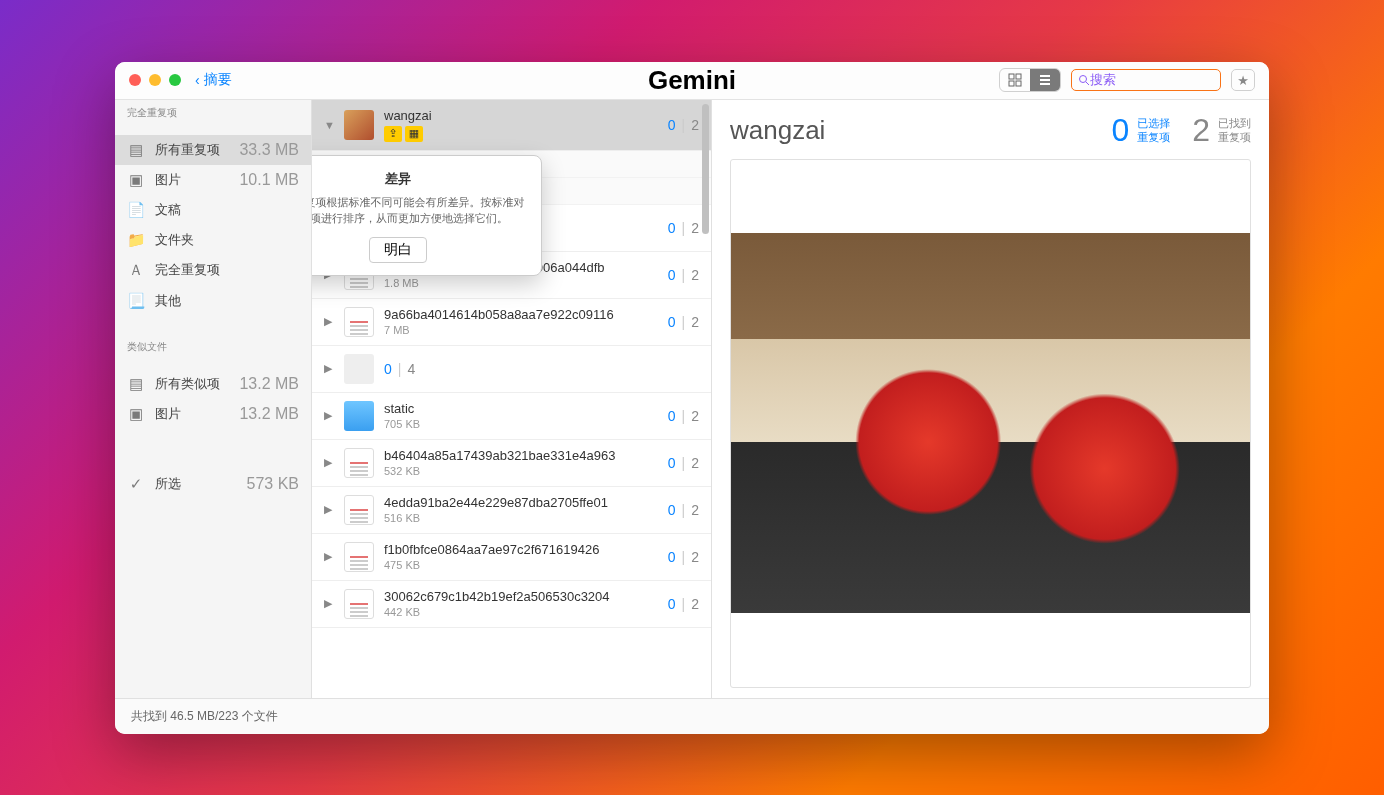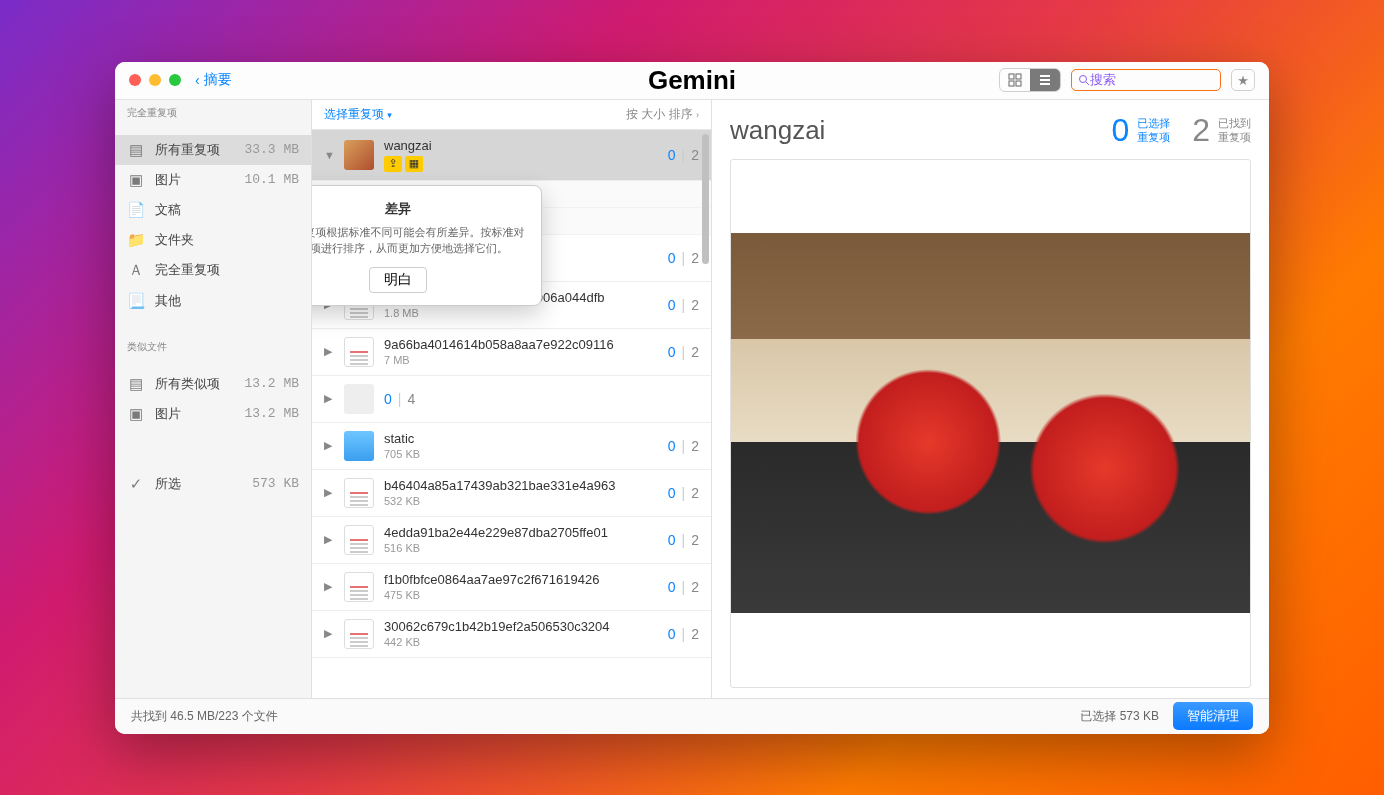--- a/index.html
+++ b/index.html
@@ -34,21 +34,21 @@
 .seg div { width:30px; height:22px; display:flex; align-items:center; justify-content:center; color:#666; }
 .seg div.active { background:#7a7a7a; color:#fff; }
 .search { width:150px; height:22px; border:1px solid #f97316; border-radius:5px; display:flex; align-items:center; padding:0 6px; color:#8b5cf6; }
 .star-btn { width:24px; height:22px; border:1px solid #d0d0d0; border-radius:5px; display:flex; align-items:center; justify-content:center; color:#888;}
 .body { flex:1; display:flex; min-height:0; }
 .sidebar { width:197px; background:#f5f5f5; border-right:1px solid #e0e0e0; display:flex; flex-direction:column; }
 .sb-header { font-size:10px; color:#888; padding:6px 12px 15px; }
 .sb-item { display:flex; align-items:center; padding:6px 12px; gap:10px; color:#444; }
 .sb-item.selected { background:#dcdcdc; }
 .sb-item .sb-icon { width:18px; text-align:center; color:#7a7a7a; font-size:15px;}
-.sb-item .sb-size { margin-left:auto; font-size:13px; color:#999;font-family:Liberation Mono, monospace; }
+.sb-item .sb-size { margin-left:auto; font-size:16px; color:#999; }
 .midcol { width:400px; border-right:1px solid #e0e0e0; display:flex; flex-direction:column; min-height:0;}
 .midhead { display:flex; align-items:center; padding:6px 12px; font-size:12px; border-bottom:1px solid #e6e6e6; }
 .midhead .sel { color:#0a84ff; }
 .midhead .sort { margin-left:auto; color:#888; }
 .list { flex:1; overflow:auto; position:relative; }
 .group { display:flex; align-items:center; padding:8px 12px; gap:10px; border-bottom:1px solid #eee; position:relative;}
 .group.selected { background:#d6d6d6; }
 .chev { width:10px; color:#888; font-size:11px; }
 .thumb { width:30px; height:30px; background:#eee; border-radius:3px; flex-shrink:0; display:flex; align-items:center; justify-content:center; font-size:16px;}
 .thumb.doc { border:1px solid #ddd; background:#fff; }
@@ -205,24 +205,20 @@
         </div>
       <div style="height:40px"></div>
       <div class="sb-item">
         <span class="sb-icon">✓</span>
         <span>所选</span>
         <span class="sb-size">573 KB</span>
       </div>
     </div>
 
     <div class="midcol">
-      <div class="midhead">
-        <span class="sel"><span>选择重复项</span> <span style="font-size:9px">▾</span></span>
-        <span class="sort"><span>按 大小 排序</span> <span style="font-size:9px">›</span></span>
-      </div>
       <div class="list">
         <div id="groups-container">
             <div class="group selected">
     <span class="chev">▼</span>
     <div class="thumb img"></div>
     <div class="ginfo">
       <div class="gname">wangzai</div>
       <div class="tags">
                   <span class="tag yellow">⇪</span>
                   <span class="tag yellow">▦</span>
@@ -386,19 +382,15 @@
       </div>
       <div class="pv-frame">
         <div class="pv-image"></div>
       </div>
     </div>
 
   </div>
 
   <div class="footer">
     <span>共找到 46.5 MB/223 个文件</span>
-    <div class="right">
-      <span>已选择 573 KB</span>
-      <button class="clean-btn">智能清理</button>
-    </div>
   </div>
 
 </div>
 
 </body></html>

